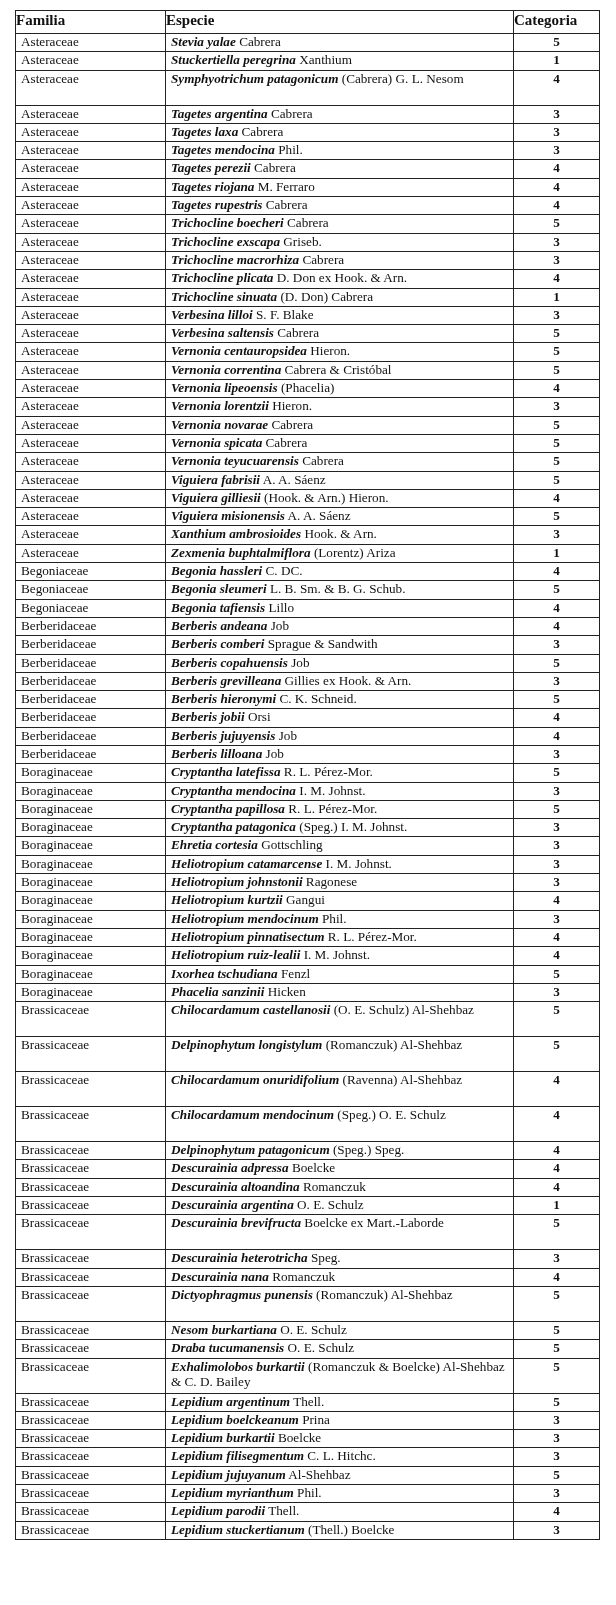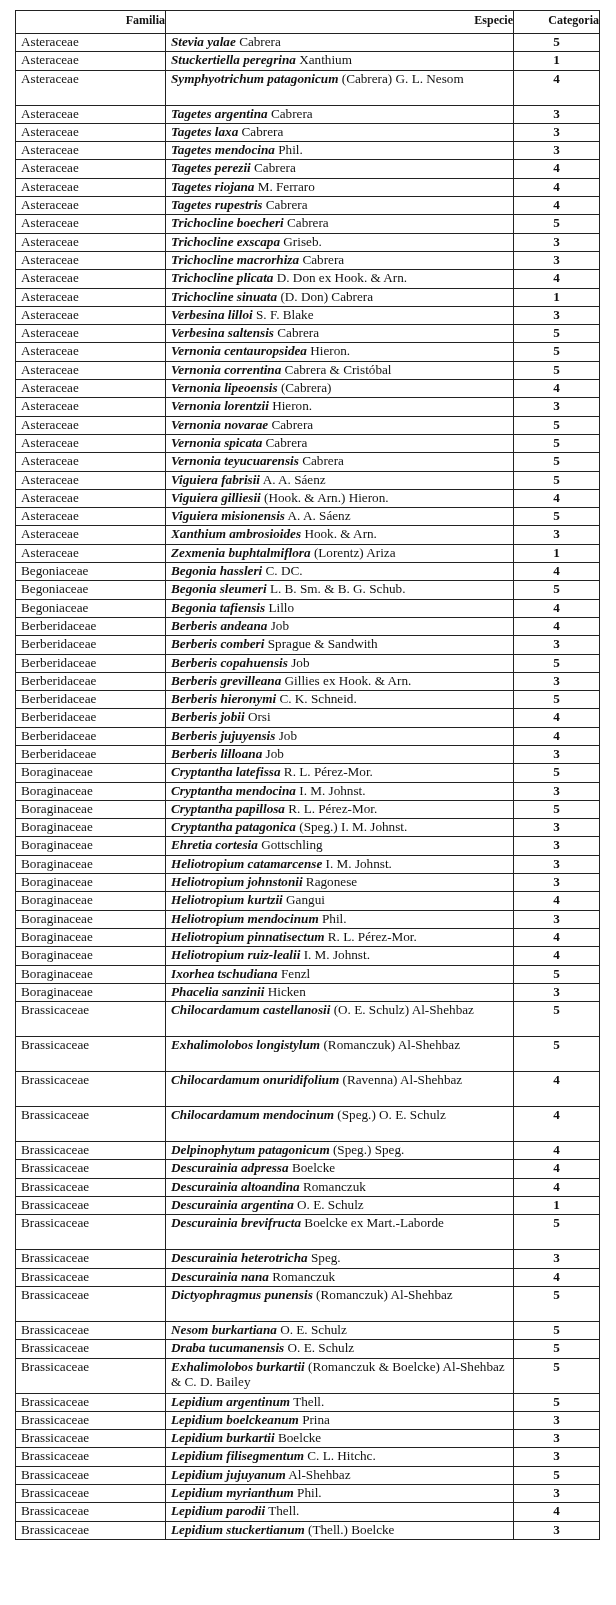--- a/index.html
+++ b/index.html
@@ -4,21 +4,21 @@
 <style>
   html, body { margin: 0; padding: 0; background: #ffffff; }
   body { width: 616px; height: 1605px; position: relative; overflow: hidden;
          font-family: "Liberation Serif", "DejaVu Serif", serif; color: #111; }
   table.species { position: absolute; left: 15px; top: 10px; width: 584px;
                   border-collapse: collapse; table-layout: fixed; font-size: 13.2px; line-height: 15.5px; }
   table.species col.c1 { width: 150px; }
   table.species col.c2 { width: 348px; }
   table.species col.c3 { width: 86px; }
   table.species th, table.species td { border: 1px solid #222; padding: 0 0 0 5px; vertical-align: top; }
-  table.species th { font-weight: bold; text-align: right; padding: 2px 0 2px 0; font-size: 12px; height: 18px; }
+  table.species th { font-weight: bold; text-align: left; padding: 2px 0 2px 0; font-size: 15px; height: 18px; }
   table.species td.cat { text-align: center; font-weight: bold; padding-left: 0; }
   table.species tr.row td { height: 17.3px; }
   table.species tr.row.tall td { height: 34px; }
   .genus { font-weight: bold; font-style: italic; }
 </style>
 </head>
 <body>
 
 <table class="species">
   <colgroup>
@@ -119,21 +119,21 @@
         <td><span class="genus">Vernonia centauropsidea</span> <span>Hieron.</span></td>
         <td class="cat">5</td>
       </tr>
       <tr class="row">
         <td>Asteraceae</td>
         <td><span class="genus">Vernonia correntina</span> <span>Cabrera &amp; Cristóbal</span></td>
         <td class="cat">5</td>
       </tr>
       <tr class="row">
         <td>Asteraceae</td>
-        <td><span class="genus">Vernonia lipeoensis</span> <span>(Cabrera)</span></td>
+        <td><span class="genus">Vernonia lipeoensis</span> <span>(Phacelia)</span></td>
         <td class="cat">4</td>
       </tr>
       <tr class="row">
         <td>Asteraceae</td>
         <td><span class="genus">Vernonia lorentzii</span> <span>Hieron.</span></td>
         <td class="cat">3</td>
       </tr>
       <tr class="row">
         <td>Asteraceae</td>
         <td><span class="genus">Vernonia novarae</span> <span>Cabrera</span></td>
@@ -294,21 +294,21 @@
         <td><span class="genus">Phacelia sanzinii</span> <span>Hicken</span></td>
         <td class="cat">3</td>
       </tr>
       <tr class="row tall">
         <td>Brassicaceae</td>
         <td><span class="genus">Chilocardamum castellanosii</span> <span>(O. E. Schulz) Al-Shehbaz</span></td>
         <td class="cat">5</td>
       </tr>
       <tr class="row tall">
         <td>Brassicaceae</td>
-        <td><span class="genus">Exhalimolobos longistylum</span> <span>(Romanczuk) Al-Shehbaz</span></td>
+        <td><span class="genus">Delpinophytum longistylum</span> <span>(Romanczuk) Al-Shehbaz</span></td>
         <td class="cat">5</td>
       </tr>
       <tr class="row tall">
         <td>Brassicaceae</td>
         <td><span class="genus">Chilocardamum onuridifolium</span> <span>(Ravenna) Al-Shehbaz</span></td>
         <td class="cat">4</td>
       </tr>
       <tr class="row tall">
         <td>Brassicaceae</td>
         <td><span class="genus">Chilocardamum mendocinum</span> <span>(Speg.) O. E. Schulz</span></td>

